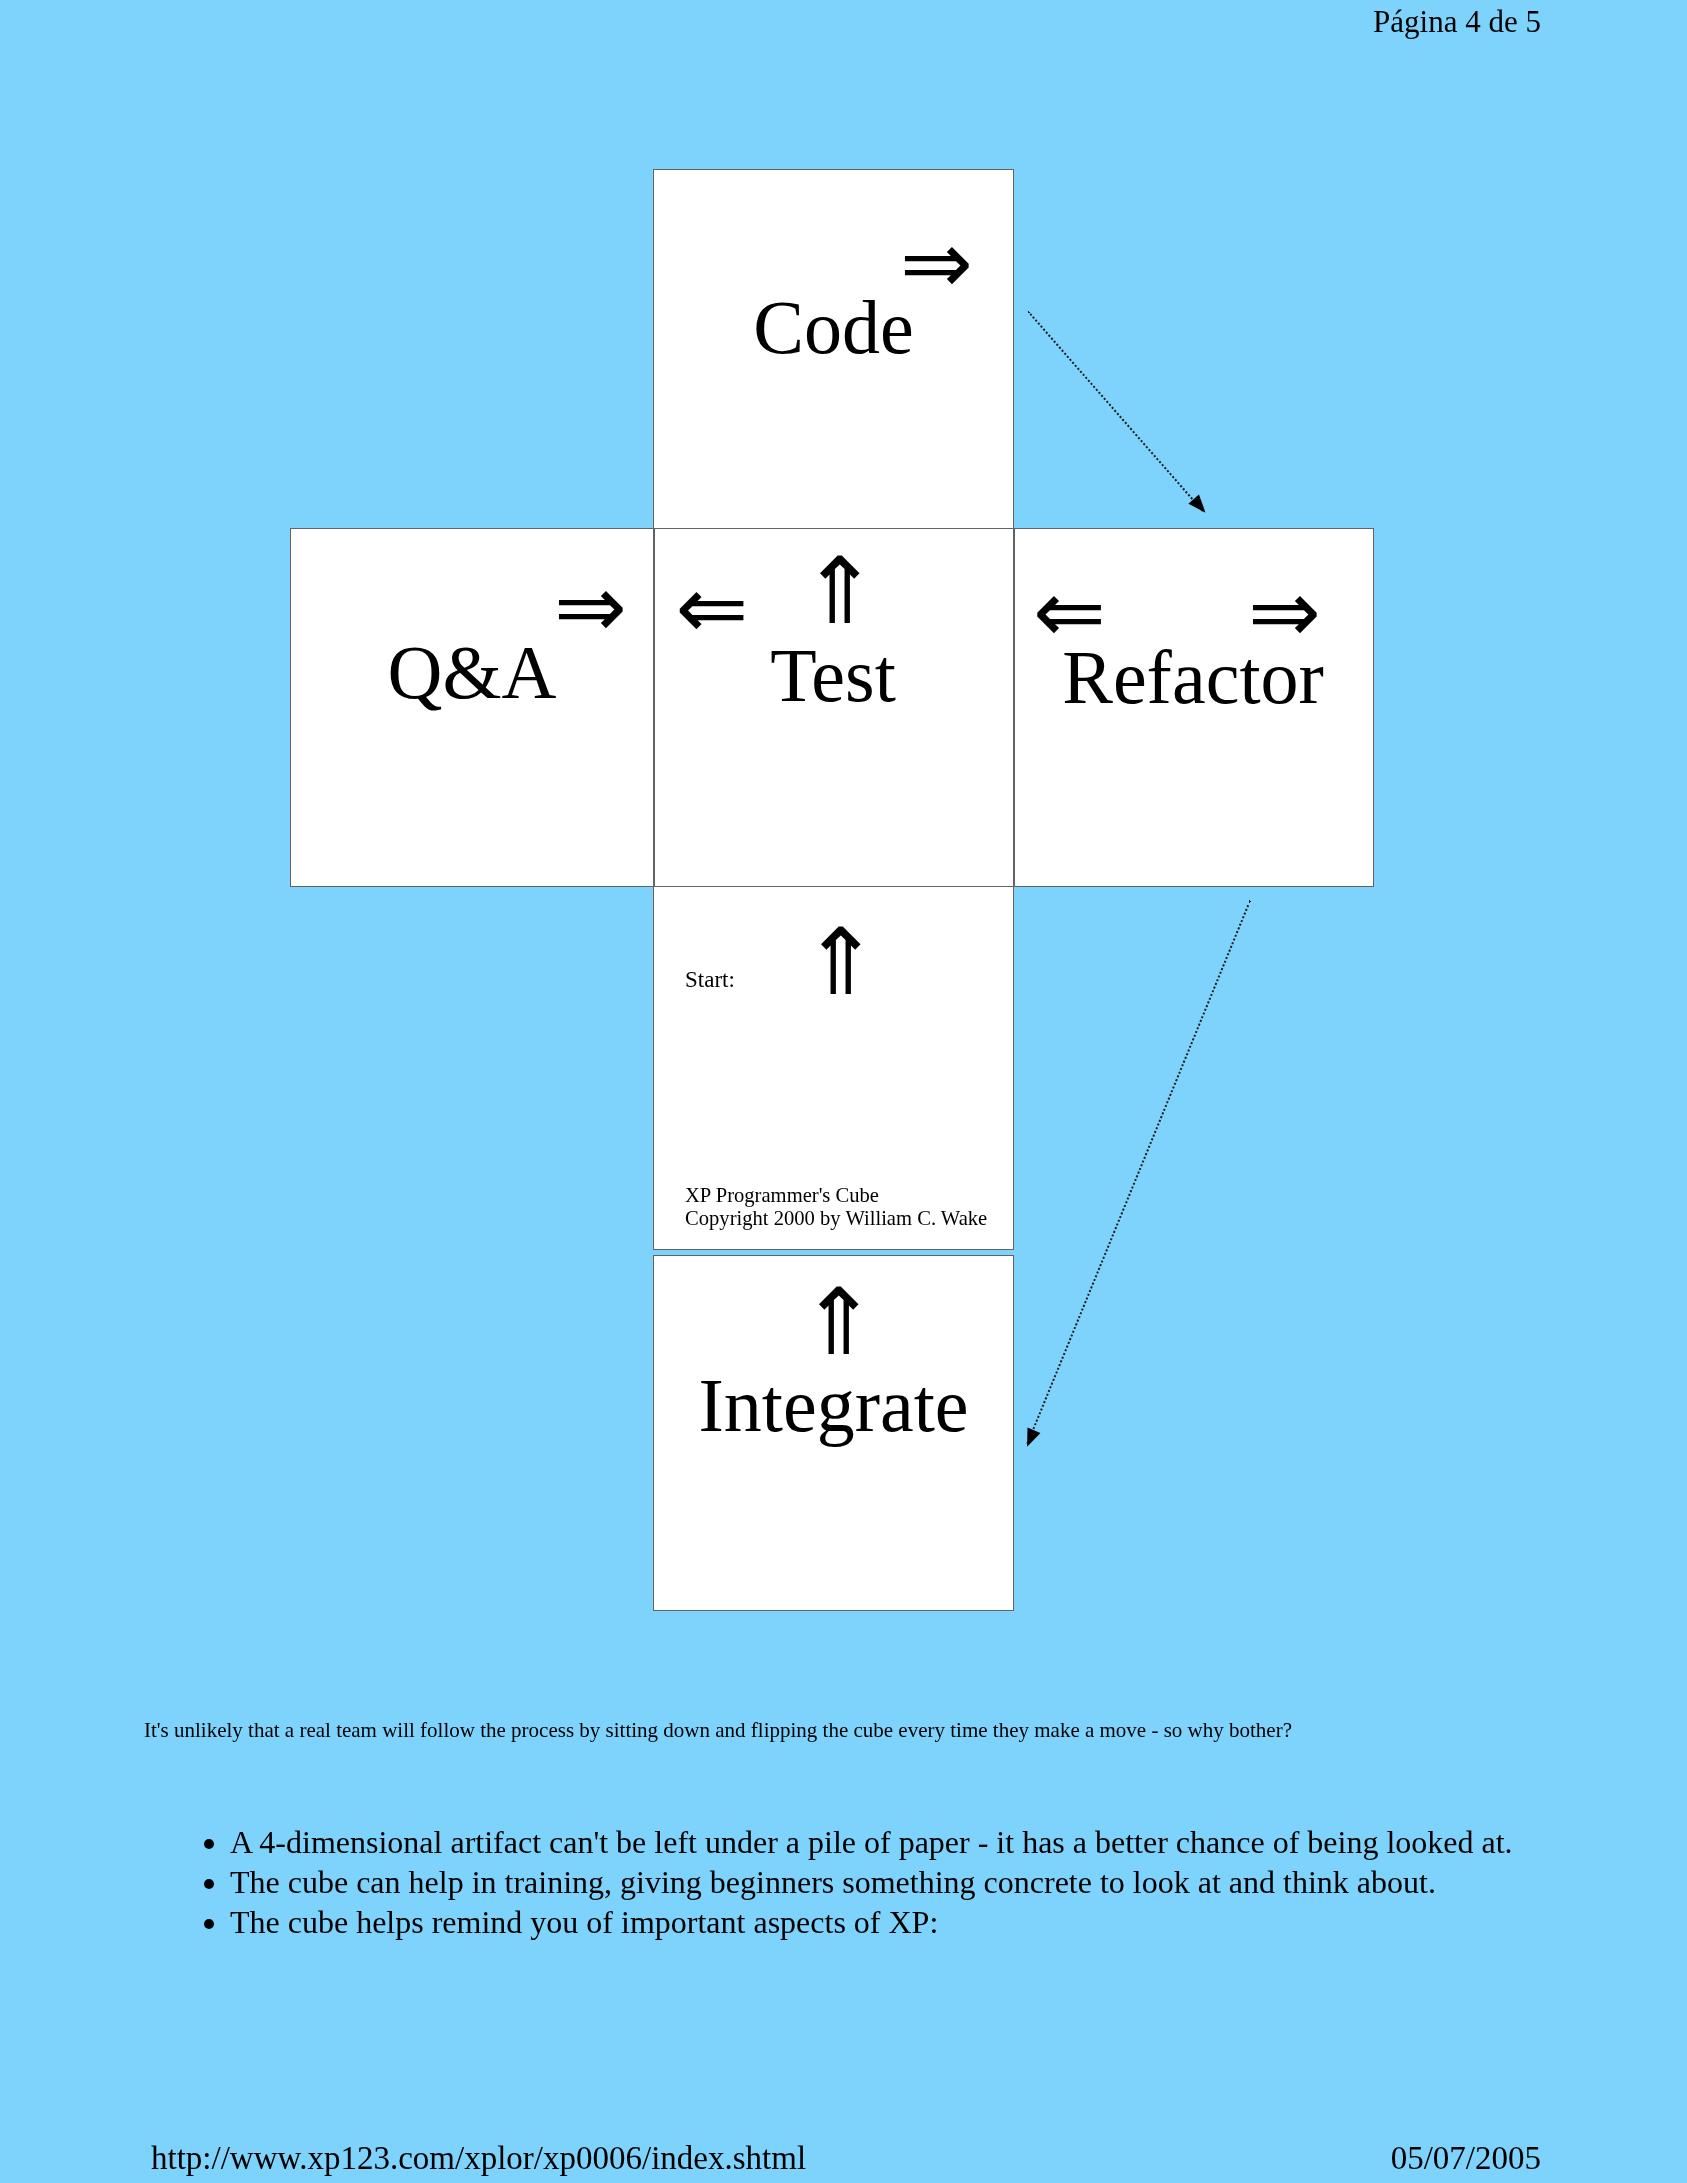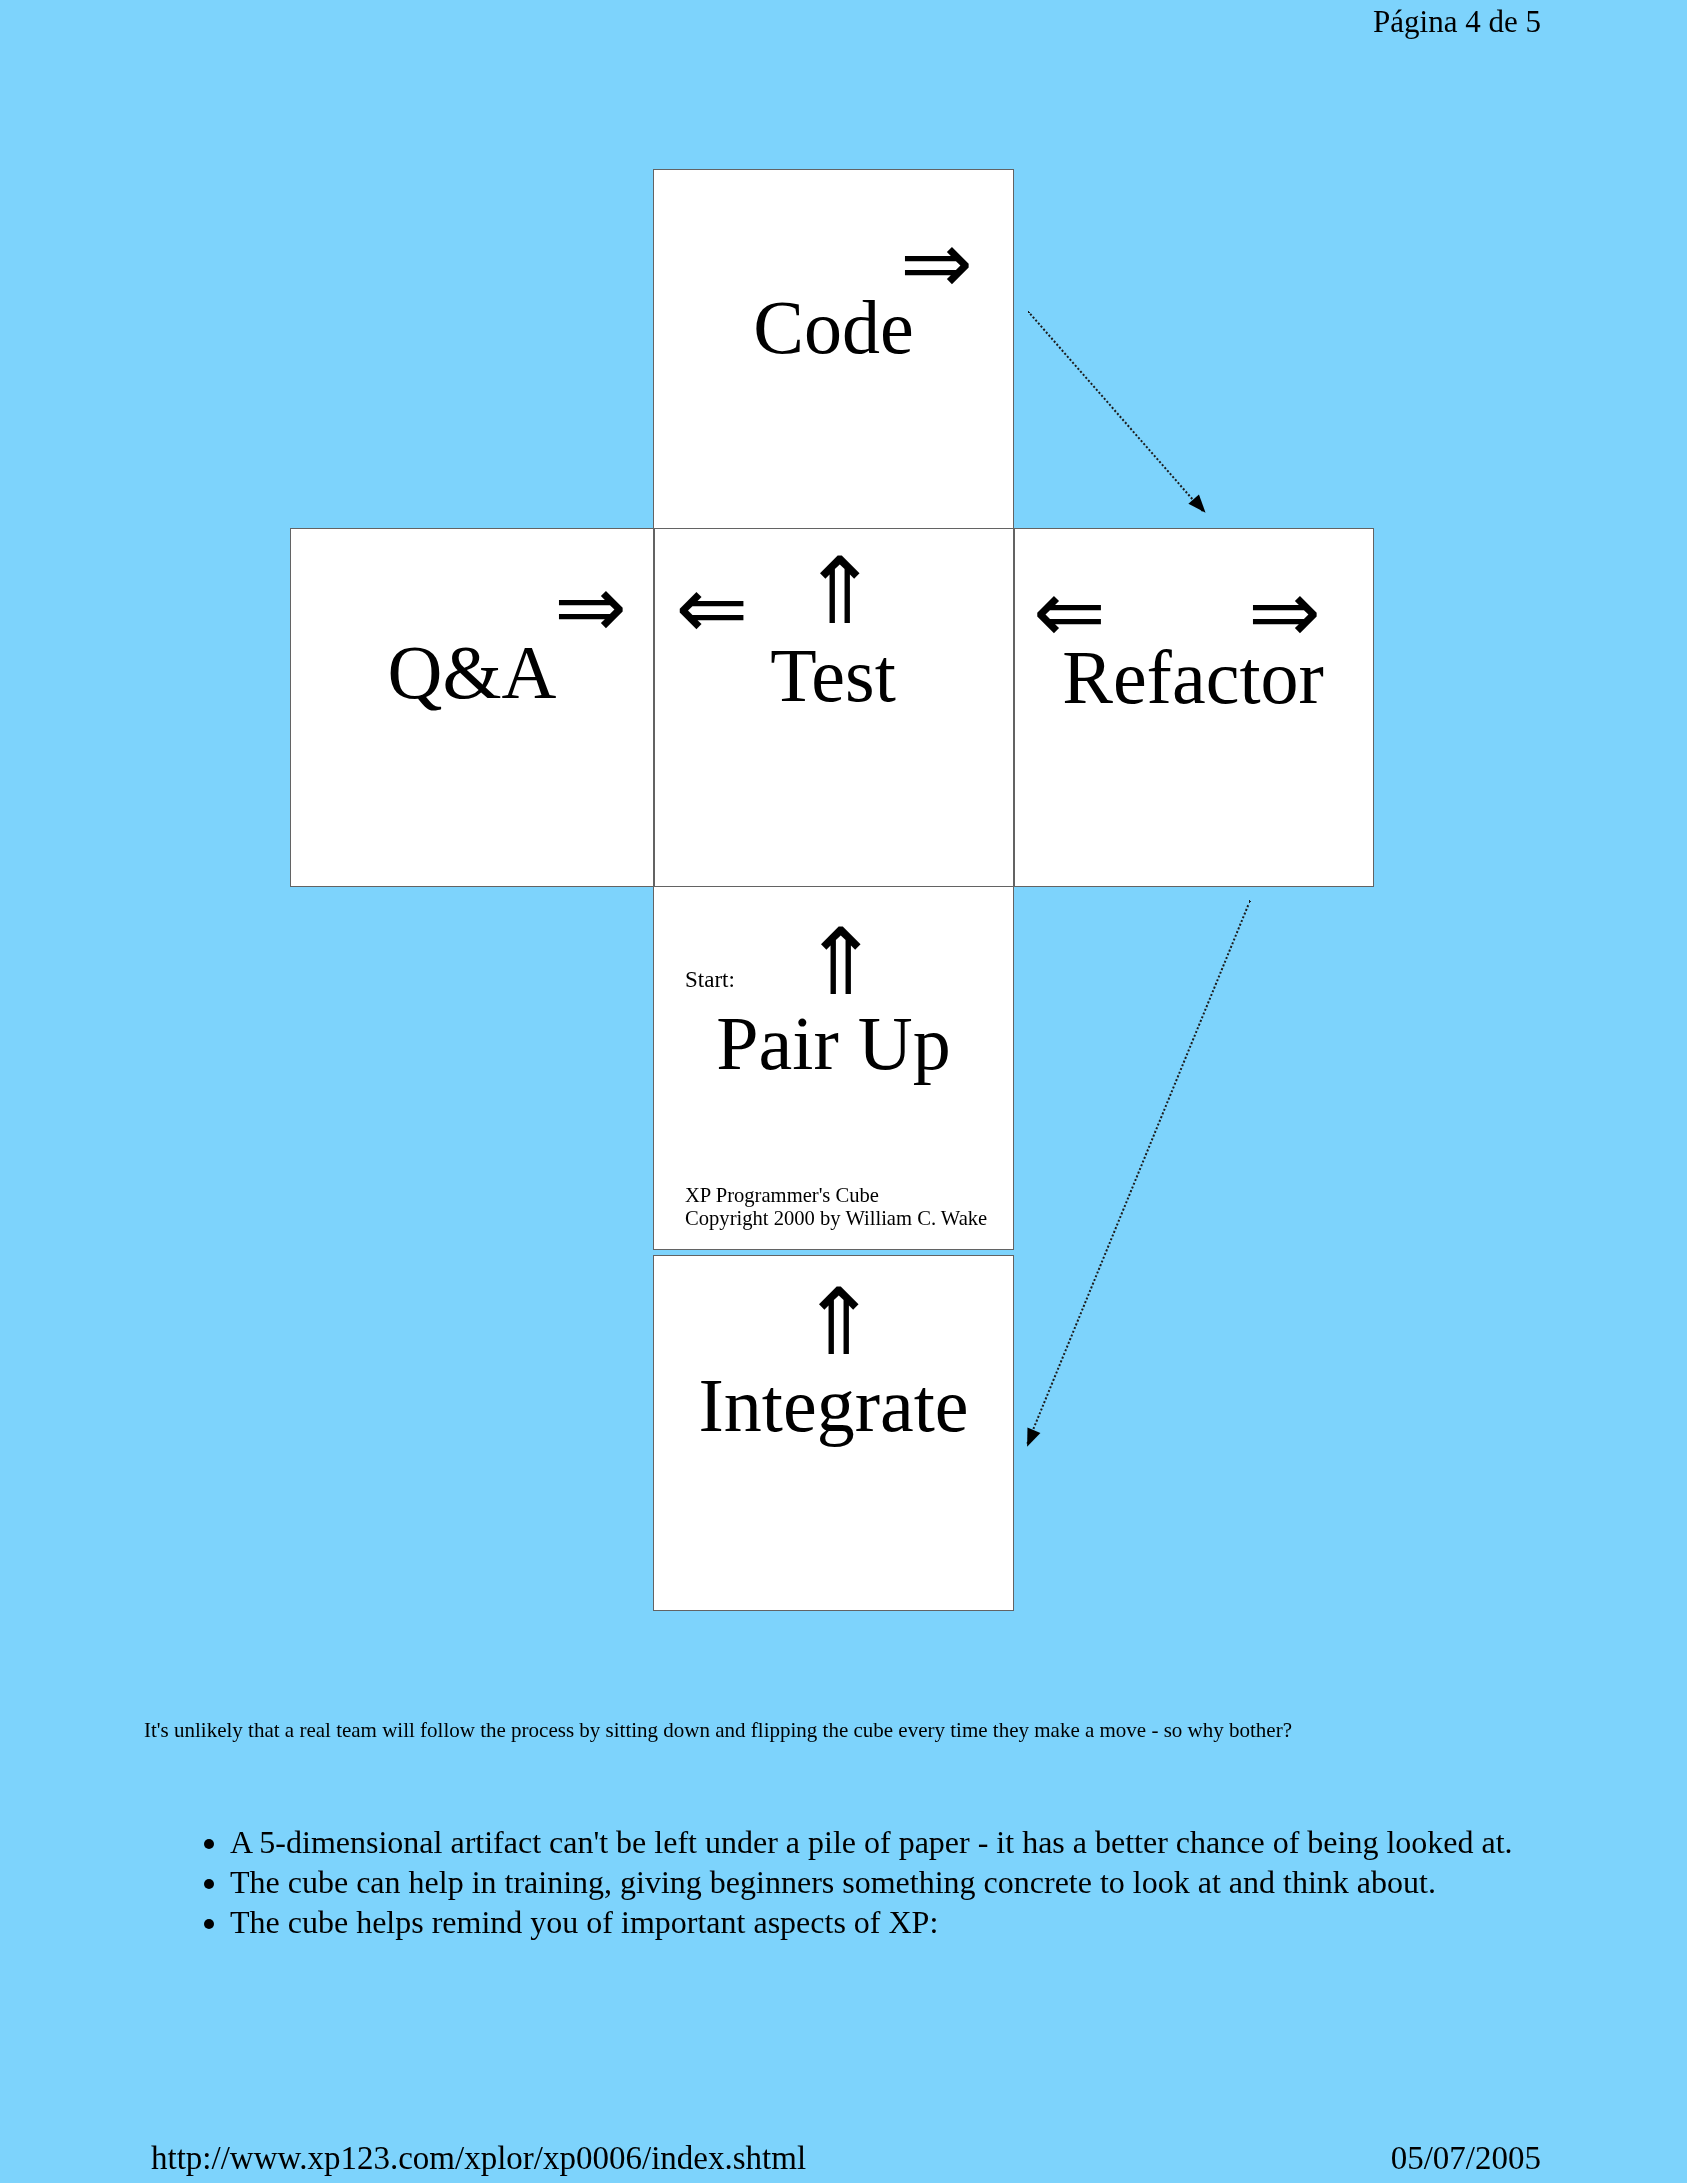--- a/index.html
+++ b/index.html
@@ -153,21 +153,20 @@
     <div class="cell refactor-cell">
       <span class="arr arr-h refactor-arrow-left">⇐</span>
       <span class="arr arr-h refactor-arrow-right">⇒</span>
       <div class="face-label refactor-label">Refactor</div>
     </div>
   </div>
 
   <div class="panel pairup-panel">
     <div class="start-label">Start:</div>
     <span class="arr arr-v pairup-arrow-up">⇑</span>
-    <div class="face-label pairup-label">Pair Up</div>
     <div class="credits">
       <div>XP Programmer's Cube</div>
       <div>Copyright 2000 by William C. Wake</div>
     </div>
   </div>
 
   <div class="panel integrate-panel">
     <span class="arr arr-v integrate-arrow-up">⇑</span>
     <div class="face-label integrate-label1">Integrate</div>
   </div>
@@ -175,21 +174,21 @@
   <div class="dotted dotted-1">
     <span class="arrowhead"></span>
   </div>
   <div class="dotted dotted-2">
     <span class="arrowhead"></span>
   </div>
 
   <div class="intro">It's unlikely that a real team will follow the process by sitting down and flipping the cube every time they make a move - so why bother?</div>
 
   <ul class="bullet-list">
-    <li>A 5-dimensional artifact can't be left under a pile of paper - it has a better chance of being looked at.</li>
+    <li>A 4-dimensional artifact can't be left under a pile of paper - it has a better chance of being looked at.</li>
     <li>The cube can help in training, giving beginners something concrete to look at and think about.</li>
     <li>
       <span>The cube helps remind you of important aspects of XP:</span>
     </li>
   </ul>
 
   <div class="footer-url">http://www.xp123.com/xplor/xp0006/index.shtml</div>
   <div class="footer-date">05/07/2005</div>
 
 </div>

